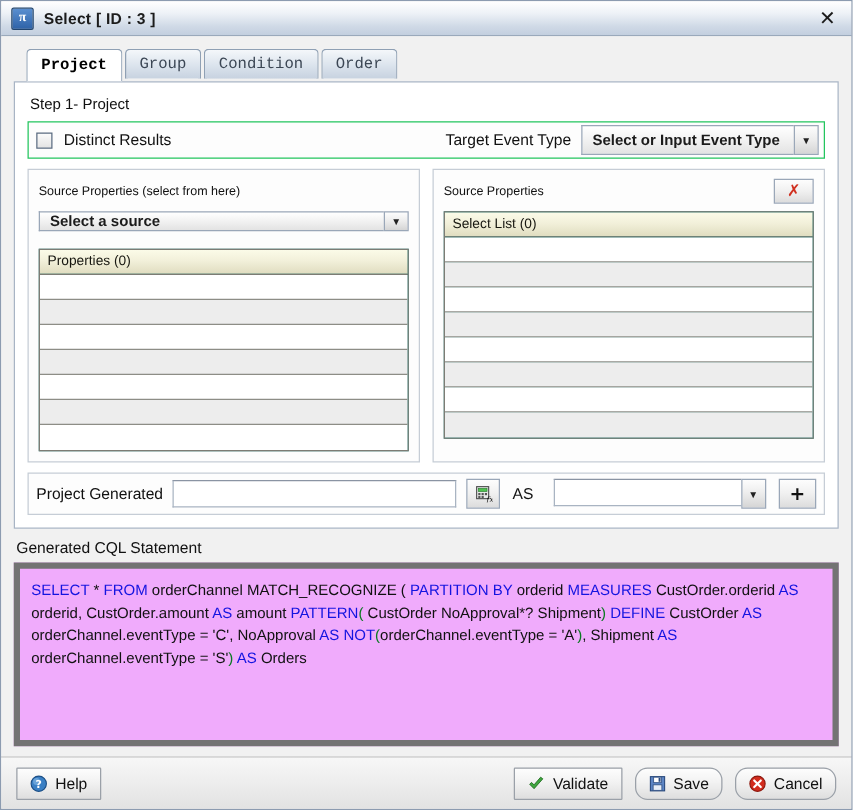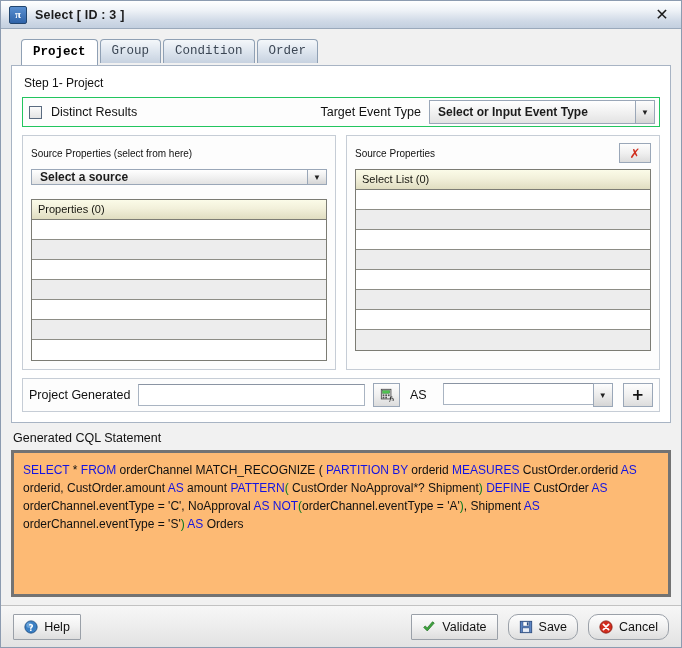--- a/index.html
+++ b/index.html
@@ -184,21 +184,21 @@
   .combo-arrow {
     width: 20px;
     flex: 0 0 20px;
     border: 1px solid #9aa7b8;
     background: linear-gradient(to bottom, #fdfdfd 0%, #ececec 50%, #d5d5d5 100%);
     display: flex; align-items: center; justify-content: center;
     font-size: 8px;
     color: #222;
     box-sizing: border-box;
   }
-  #target-event-combo { width: 226px; }
+  #target-event-combo { width: 190px; }
   #target-event-combo .combo-field { flex: 1 1 auto; }
 
   
   .panels {
     display: flex;
     gap: 10px;
     margin-top: 8px;
   }
   .panel {
     flex: 1 1 0;
@@ -307,22 +307,22 @@
   }
 
   
   .cql-label {
     font-size: 12.5px;
     color: #111;
     margin: 4px 0 5px 2px;
   }
   .cql-box {
     flex: 1 1 auto;
-    border: 3px solid #737373;
-    background: #fdba74;
+    border: 5px solid #737373;
+    background: #f0abfc;
     box-sizing: border-box;
     padding: 8px 8px 8px 9px;
     overflow: hidden;
     margin-bottom: 8px;
   }
   .cql-text {
     font-size: 12px;
     line-height: 18px;
     color: #111111;
     word-spacing: 0px;

